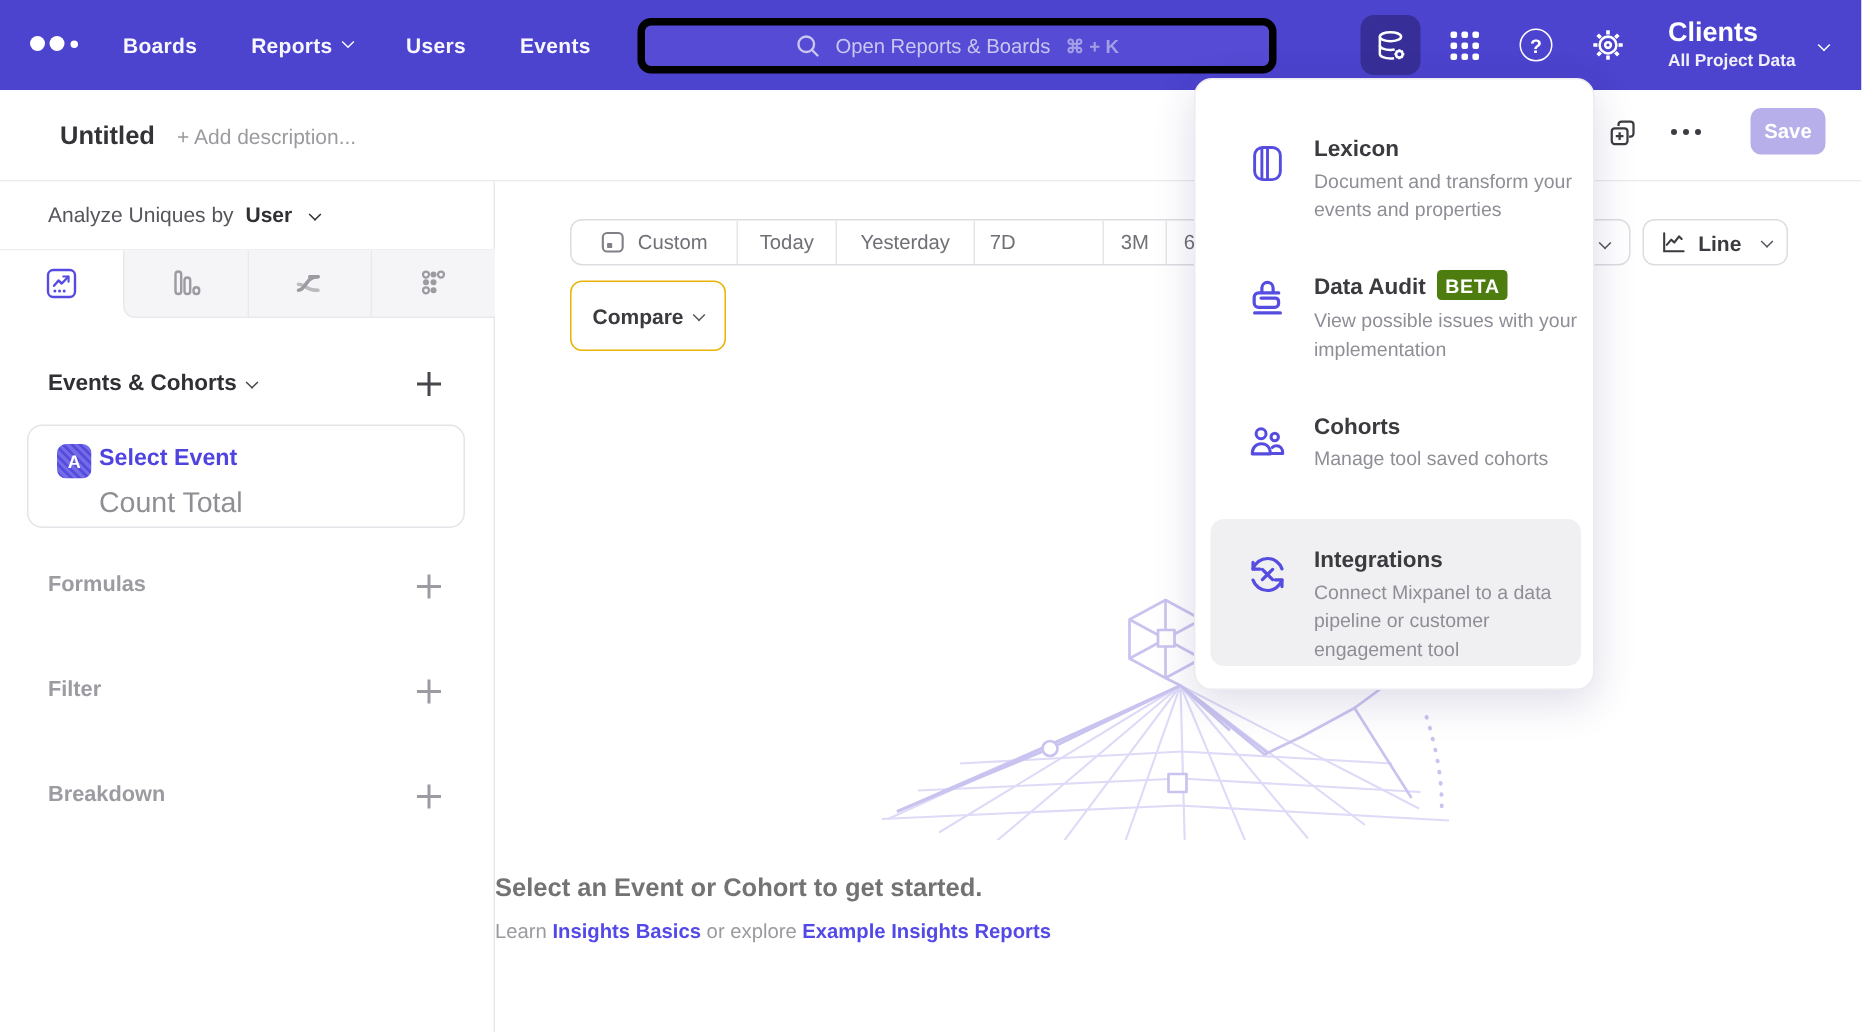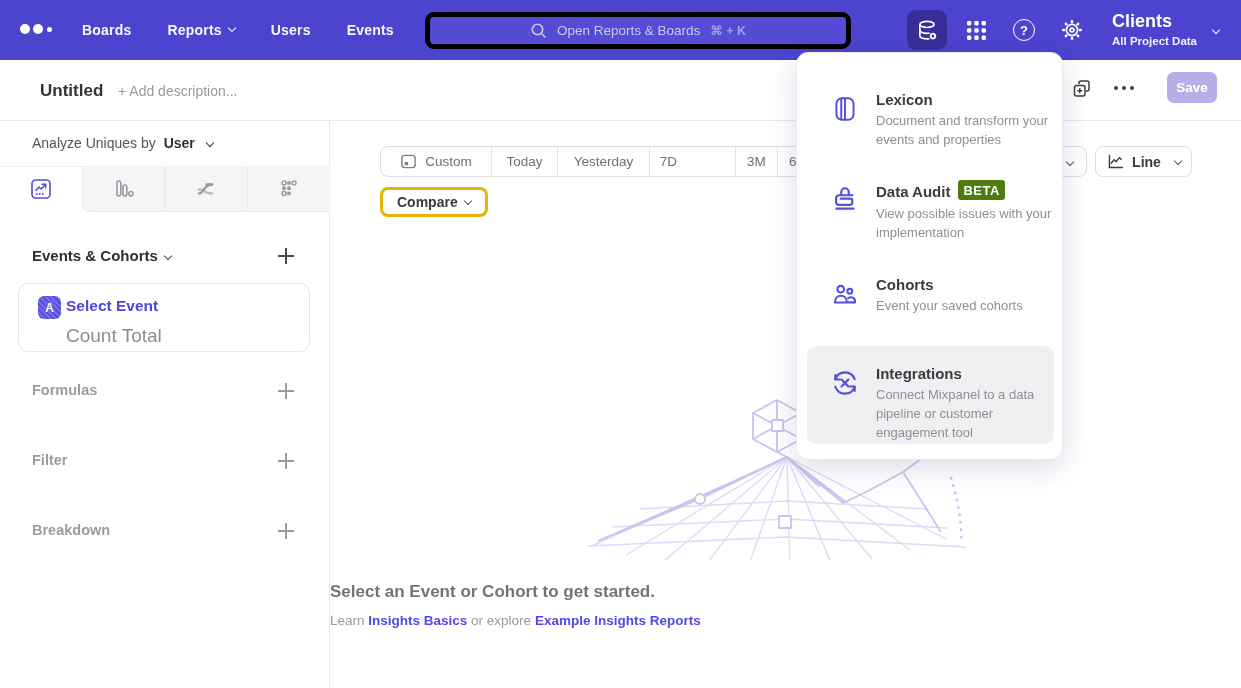--- a/index.html
+++ b/index.html
@@ -56,21 +56,21 @@
   .esub { position:absolute; left:47px; top:41px; font-size:19px; color:#8e8e94; }
   .extra-row { position:absolute; left:0; width:330px; height:20px; }
   .extra-row .lbl { position:absolute; left:32px; top:2px; font-size:14.5px; font-weight:700; color:#9b9ba1; }
 
   
   .main { position:absolute; left:330px; top:121px; width:911px; height:567px; background:#fff; }
   .seg-ctrl { position:absolute; left:50px; top:25px; height:31px; display:flex; border:1px solid #dcdce1; border-radius:8px; overflow:hidden; background:#fff; z-index:4; }
   .seg { display:flex; align-items:center; justify-content:center; font-size:13.5px; color:#6f6f76; border-left:1px solid #e5e5e9; cursor:pointer; padding:0 2px; }
   .seg:first-child { border-left:none; gap:8px; }
   .seg.sel { background:#f1f1f4; color:#2c2c31; font-weight:700;margin-top:48px; }
-  .compare-btn { position:absolute; left:50px; top:66px; height:30px; padding:0 14px; border:3px solid #eab308; border-radius:8px; background:#fff; display:flex; align-items:center; font-size:14px; font-weight:600; color:#3a3a3f; cursor:pointer; z-index:4; }
+  .compare-btn { position:absolute; left:50px; top:66px; height:47px; padding:0 14px; border:1px solid #eab308; border-radius:8px; background:#fff; display:flex; align-items:center; font-size:14px; font-weight:600; color:#3a3a3f; cursor:pointer; z-index:4; }
   .compare-btn .chev { color:#55555b; top:-1px; }
   .hidden-dd { position:absolute; left:660px; top:25px; width:97px; height:31px; border:1px solid #dcdce1; border-radius:8px; background:#fff; z-index:3; cursor:pointer; }
   .hidden-dd .chev { position:absolute; right:13px; top:12px; color:#55555b; }
   .line-btn { position:absolute; left:765px; top:25px; width:97px; height:31px; border:1px solid #dcdce1; border-radius:8px; background:#fff; display:flex; align-items:center; justify-content:center; gap:7px; font-size:14px; font-weight:600; color:#3a3a3f; cursor:pointer; z-index:4; }
   .line-btn .chev { color:#55555b; top:-1px; }
   .empty-title { position:absolute; left:0; top:461px; width:911px; font-size:17px; font-weight:700; color:#737373; }
   .empty-sub { position:absolute; left:0; top:492px; width:911px; font-size:13.5px; color:#9a9a9f; }
   .empty-sub a { color:#5348e8; font-weight:700; text-decoration:none; cursor:pointer; }
 
   .wirewrap { position:absolute; left:230px; top:239px; z-index:1; }
@@ -391,21 +391,21 @@
     <svg class="m-icon" width="30" height="30" viewBox="0 0 28 28" fill="none" stroke="#564ce0" stroke-width="1.9" stroke-linecap="round">
       <circle cx="10" cy="9.5" r="3.1"></circle>
       <circle cx="18.5" cy="11.5" r="2.3"></circle>
       <path d="M4.5,22 c0,-4 2.5,-6.3 5.7,-6.3 s5.6,2.3 5.6,6.3 z" stroke-linejoin="round"></path>
       <path d="M16.8,21.8 h6.7 c0,-3.2 -1.7,-4.8 -3.9,-4.8 -1,0 -1.9,.35 -2.6,1" stroke-linejoin="round"></path>
     </svg>
     <div class="m-text">
       <div class="m-title">
           <span>Cohorts</span>
         </div>
-      <div class="m-desc">Event your saved cohorts</div>
+      <div class="m-desc">Manage tool saved cohorts</div>
     </div>
   </div>
 
   <div class="m-item" style="top:312px">
     <svg class="m-icon" width="30" height="30" viewBox="0 0 28 28" fill="none" stroke="#564ce0" stroke-width="2" stroke-linecap="round" stroke-linejoin="round">
       <path d="M23,10.5 a9.5,9.5 0 0 0 -18,0"></path>
       <path d="M5,17.5 a9.5,9.5 0 0 0 18,0"></path>
       <path d="M5,6.5 v4.2 h4.2"></path>
       <path d="M23,21.5 v-4.2 h-4.2"></path>
       <path d="M10.8,10.8 L14,14 l-3.2,3.2"></path>

